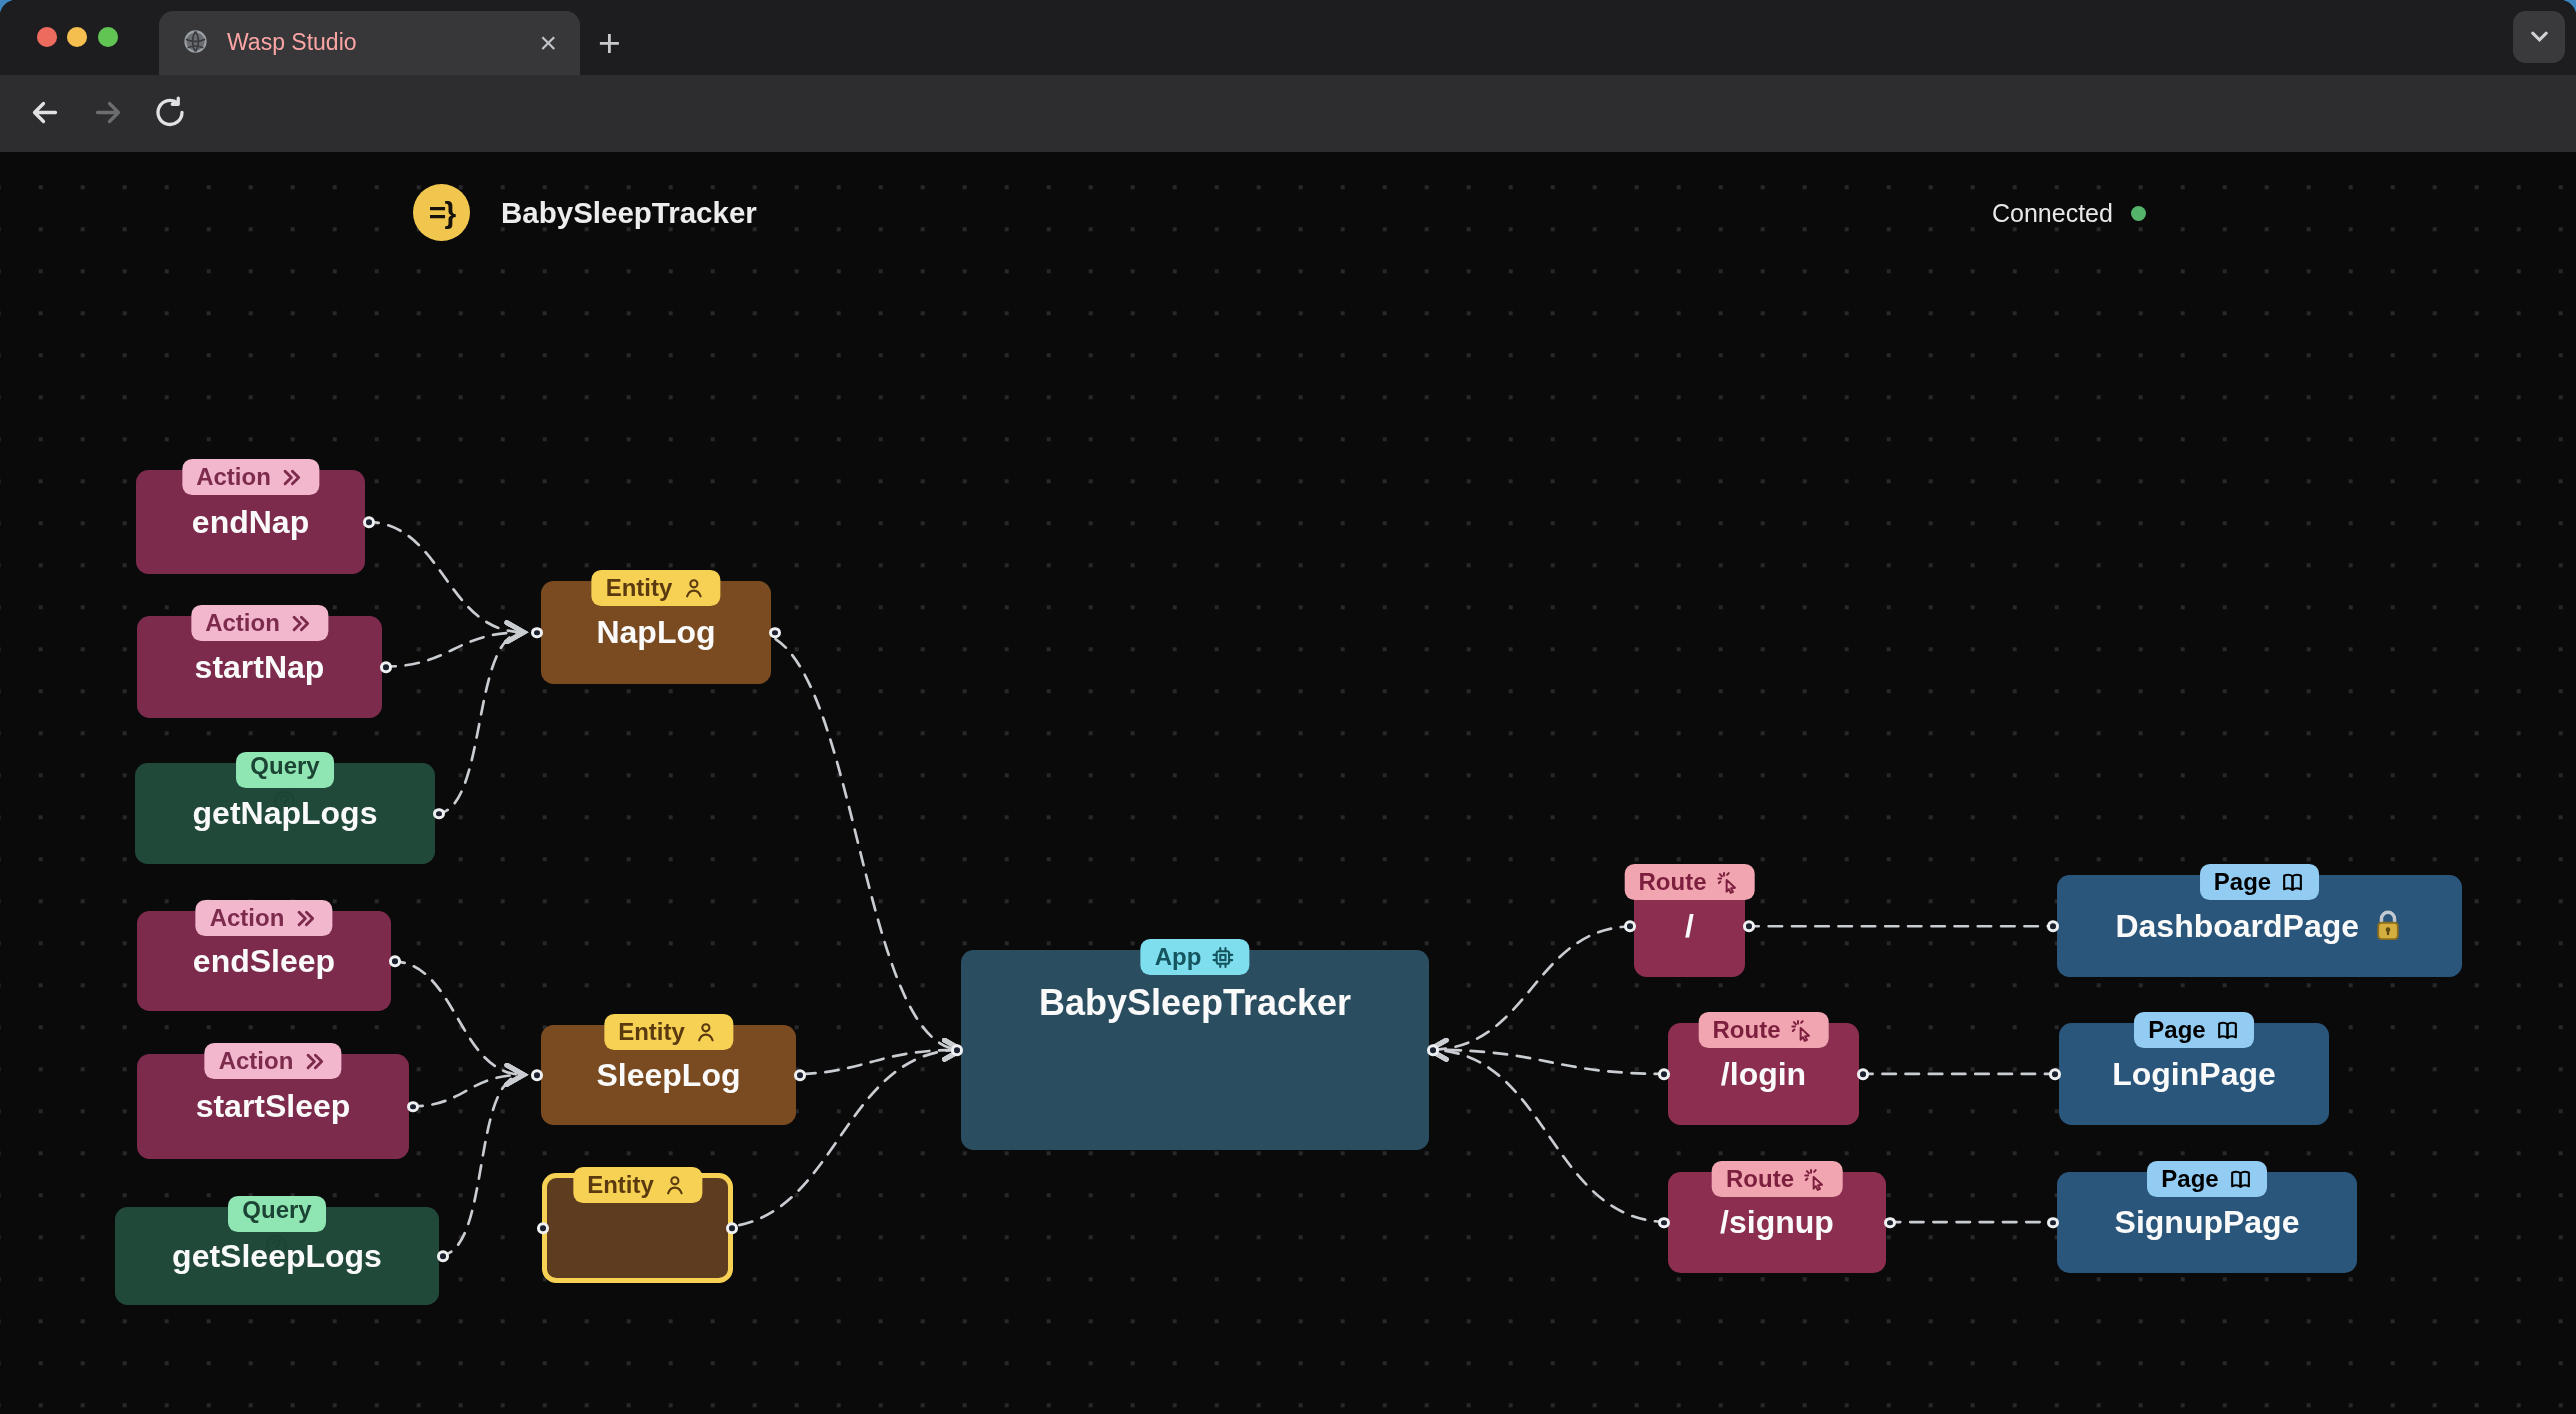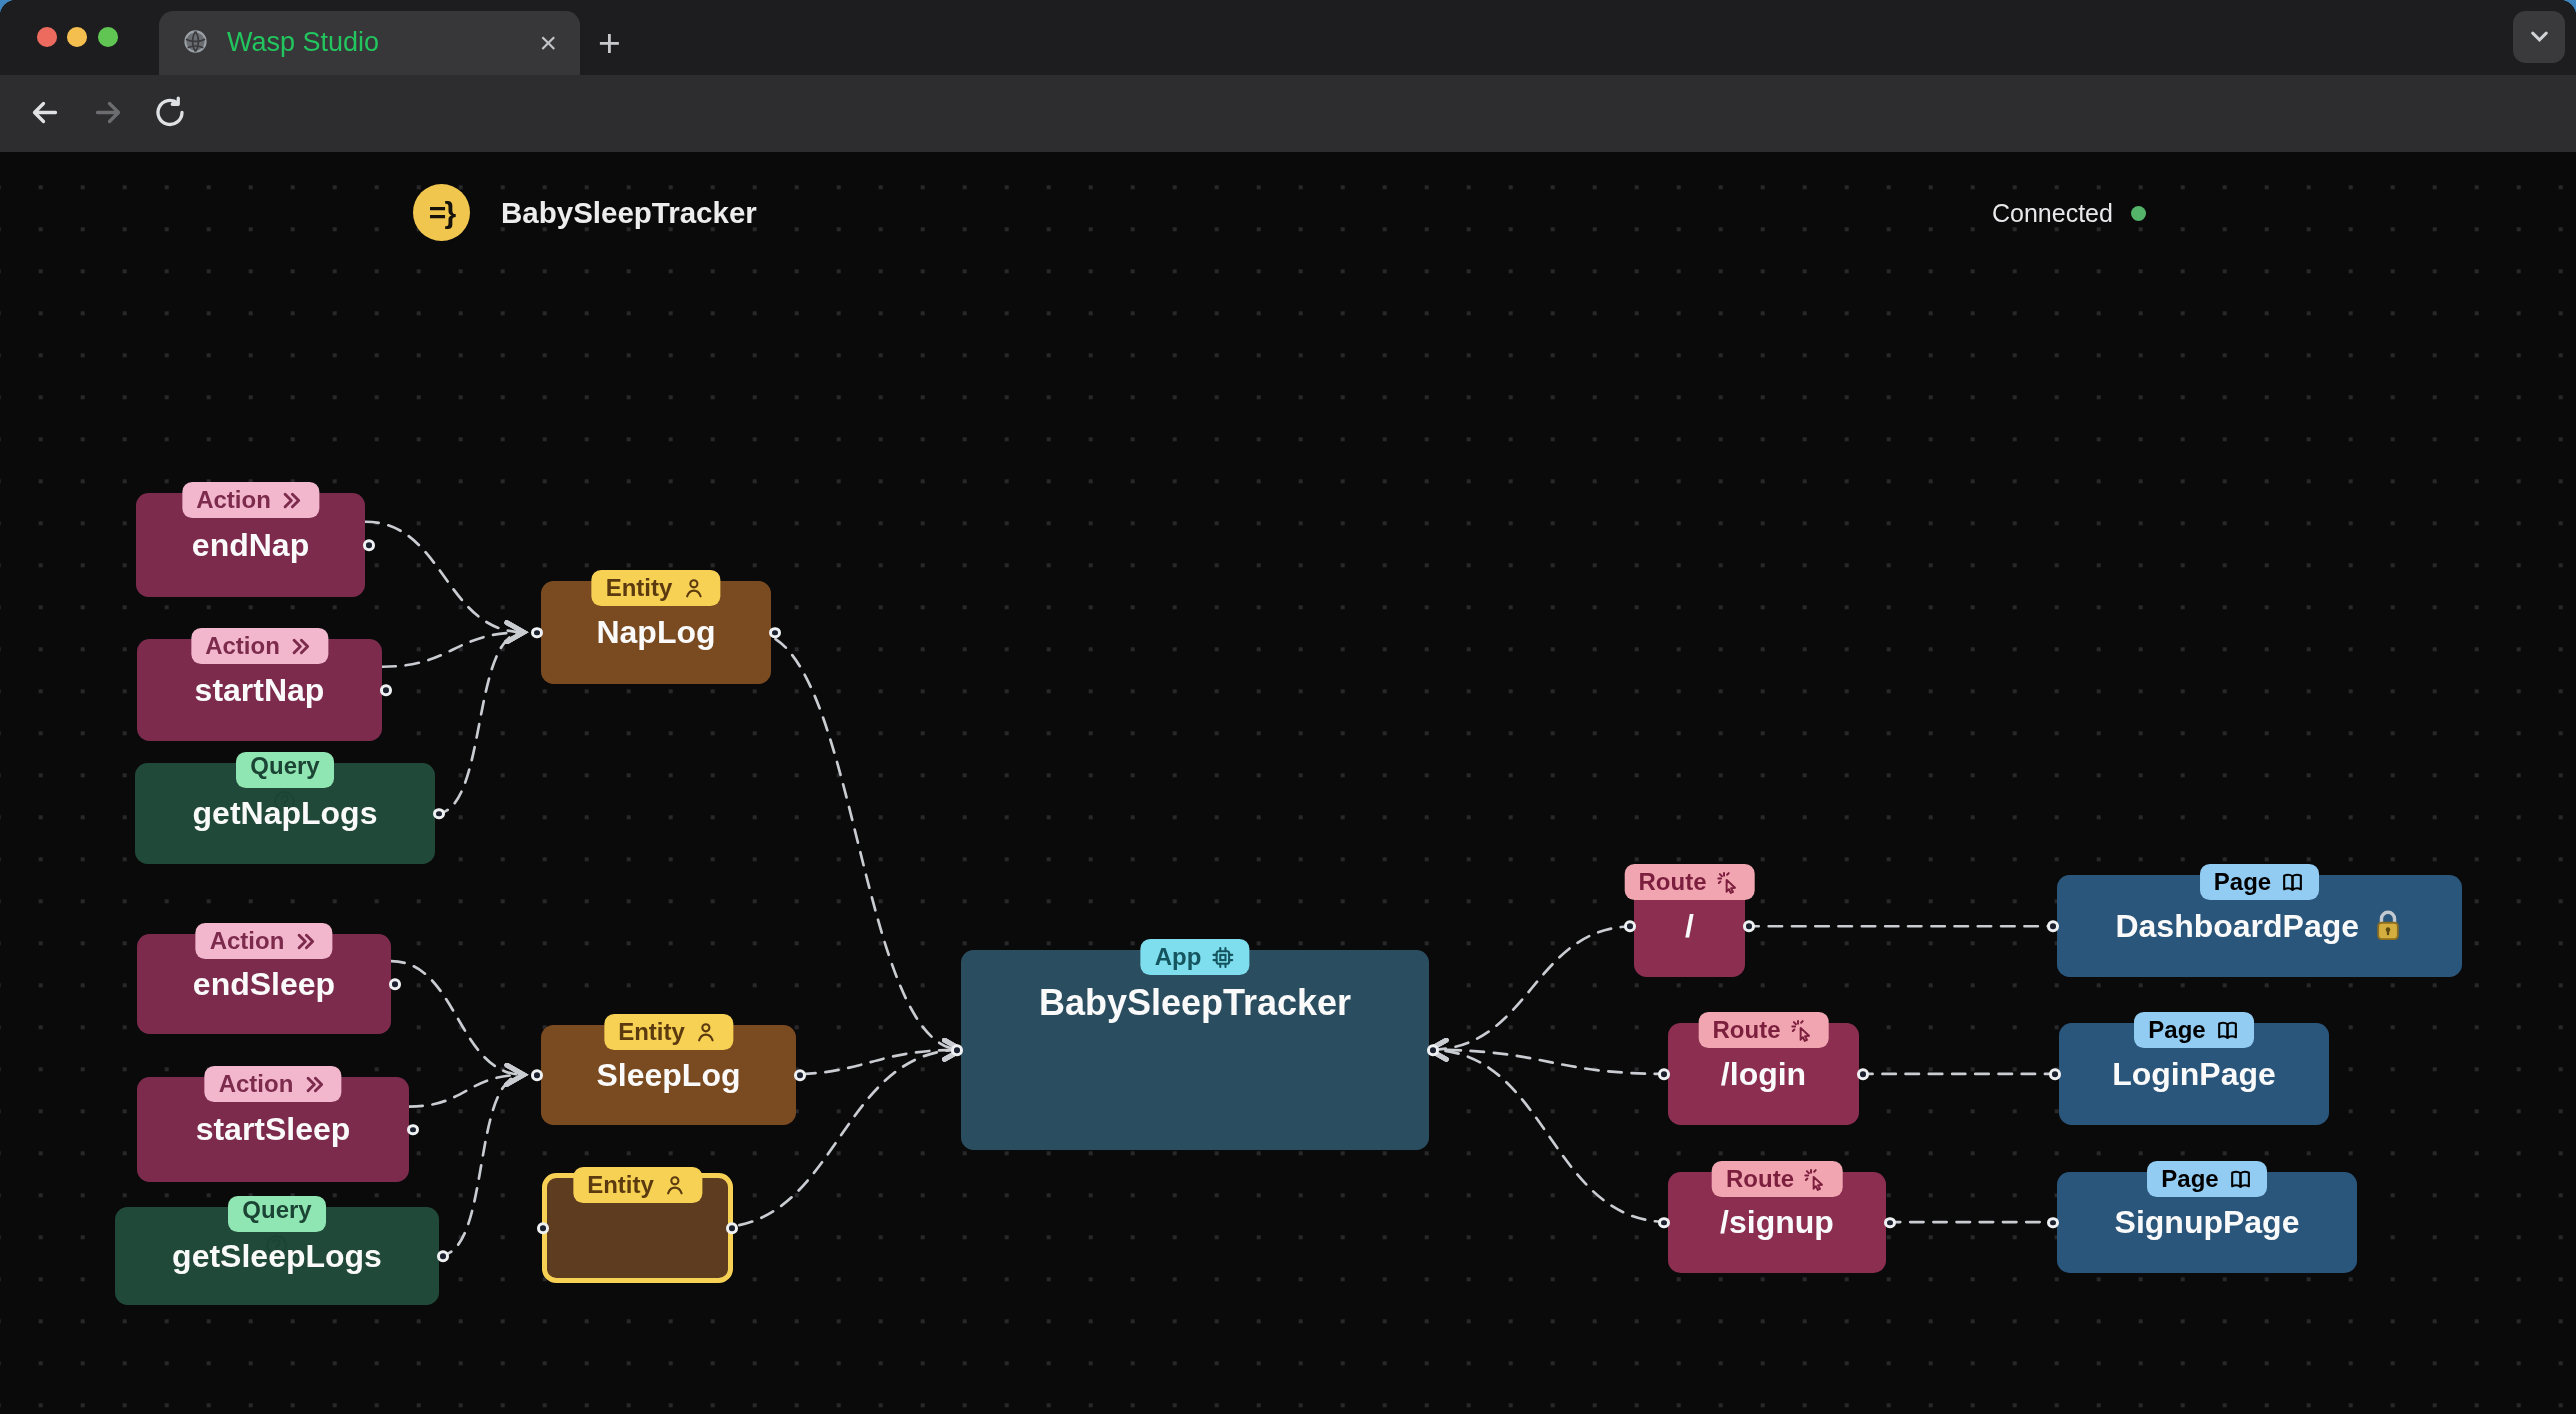--- a/index.html
+++ b/index.html
@@ -6,21 +6,21 @@
   html,body { width:2576px; height:1414px; background:#3e86bd; font-family:"Liberation Sans", sans-serif; }
   #window { position:relative; width:2576px; height:1414px; background:#0a0a0b; border-radius:16px 16px 0 0; overflow:hidden; }
 
   
   #tabbar { position:absolute; left:0; top:0; width:100%; height:75px; background:#1d1d20; }
   .traffic { position:absolute; top:27px; width:19.7px; height:19.7px; border-radius:50%; }
   #tl-close { left:37px;  background:#ed6a5e; }
   #tl-min   { left:67px;  background:#f4bf4f; }
   #tl-zoom  { left:98px; background:#61c554; }
   #tab { position:absolute; left:159px; top:10.7px; width:421px; height:64px; background:#37373a; border-radius:14.3px 14.3px 0 0; display:flex; align-items:center; padding:0 23px; gap:18px; }
-  #tab-title { color:#22c55e; font-size:27px; flex:1; white-space:nowrap; overflow:hidden; }
+  #tab-title { color:#fca5a5; font-size:23px; flex:1; white-space:nowrap; overflow:hidden; }
   #tab-close { color:#c2c4c8; font-size:30px; line-height:1; cursor:default; }
   #newtab-btn { position:absolute; left:598px; top:23px; color:#c6c8cb; font-size:39px; line-height:39px; }
   #tabsearch-btn { position:absolute; left:2513px; top:10.7px; width:52px; height:52px; border-radius:12.5px; background:#3a3a3d; display:flex; align-items:center; justify-content:center; }
 
   #toolbar { position:absolute; left:0; top:75px; width:100%; height:77px; background:#2d2d30; display:flex; align-items:center; }
   .navicon { position:absolute; top:50%; transform:translateY(-50%); }
   #url-pill { position:absolute; left:213px; top:84px; width:1801px; height:59px; background:#202023; border-radius:29.5px; display:flex; align-items:center; padding:0 9px 0 16px; gap:14.3px; }
   #url-text { color:#e6e6e8; font-size:25px; }
   #star-btn { position:absolute; left:2025px; top:93px; }
   #incognito-pill { position:absolute; left:2096px; top:84px; width:172px; height:59px; background:#3a3a3d; border-radius:29.5px; display:flex; align-items:center; justify-content:center; gap:10.7px; }
@@ -42,21 +42,21 @@
   #app-logo { position:absolute; left:413px; top:184px; width:57px; height:57px; border-radius:50%; background:#f0c64f; display:flex; align-items:center; justify-content:center; color:#17130a; font-weight:800; font-size:30px; letter-spacing:-1.8px; }
   #app-title { position:absolute; left:501px; top:184px; height:57px; line-height:57px; color:#ededee; font-weight:700; font-size:29.5px; }
   #status-label { position:absolute; left:1992px; top:199px; color:#e8e8ea; font-size:25px; }
   #status-dot { position:absolute; left:2131px; top:206px; width:15px; height:15px; border-radius:50%; }
 
   
   .node { position:absolute; border-radius:12.5px; color:#fafafa; }
   .node .title { position:absolute; left:0; top:0; width:100%; height:100%; display:flex; align-items:center; justify-content:center; gap:12.5px; font-weight:700; font-size:32px; white-space:nowrap; }
   .badge { position:absolute; top:-10.7px; left:50%; transform:translateX(-50%); height:36px; border-radius:9.8px; padding:0 14.3px; display:flex; align-items:center; gap:9px; font-size:24px; font-weight:600; white-space:nowrap; }
   .badge svg { display:block; }
-  .kind-action { background:#7c2b4d;margin-top:23px; }  .kind-action .badge { background:#f2b6cd; color:#7c2b4d; }
+  .kind-action { background:#7c2b4d; }  .kind-action .badge { background:#f2b6cd; color:#7c2b4d; }
   .kind-query  { background:#20493a; }  .kind-query  .badge { background:#90e6b3; color:#1c4434;flex-direction:column; }
   .kind-entity { background:#7a4a21;margin-left:17px; }  .kind-entity .badge { background:#f7d154; color:#5b3a10; }
   .kind-route  { background:#8b2e50; }  .kind-route  .badge { background:#f0a5b0; color:#7c1f3e; }
   .kind-page   { background:#2b567b; }  .kind-page   .badge { background:#92ccf2; color:#000000; }
   .kind-app    { background:#2b4d60; }  .kind-app    .badge { background:#7fdeee; color:#14555f; }
   .node.selected { background:#5e3c20; border:5.4px solid #f7d154; border-radius:14.3px; }
   .kind-app .title { position:static; height:auto; margin-top:32px; font-size:36px; }
   .app-body { display:flex; flex-direction:column; align-items:center; gap:12.5px; margin-top:16px; }
   .pill { background:#efefef; color:#1d1d1f; border-radius:10.7px; padding:3.6px 18px; font-size:26px; white-space:nowrap; }
   .handle { position:absolute; width:11.6px; height:11.6px; border-radius:50%; background:#1c2130; border:3.6px solid #eef0f2; top:50%; }

